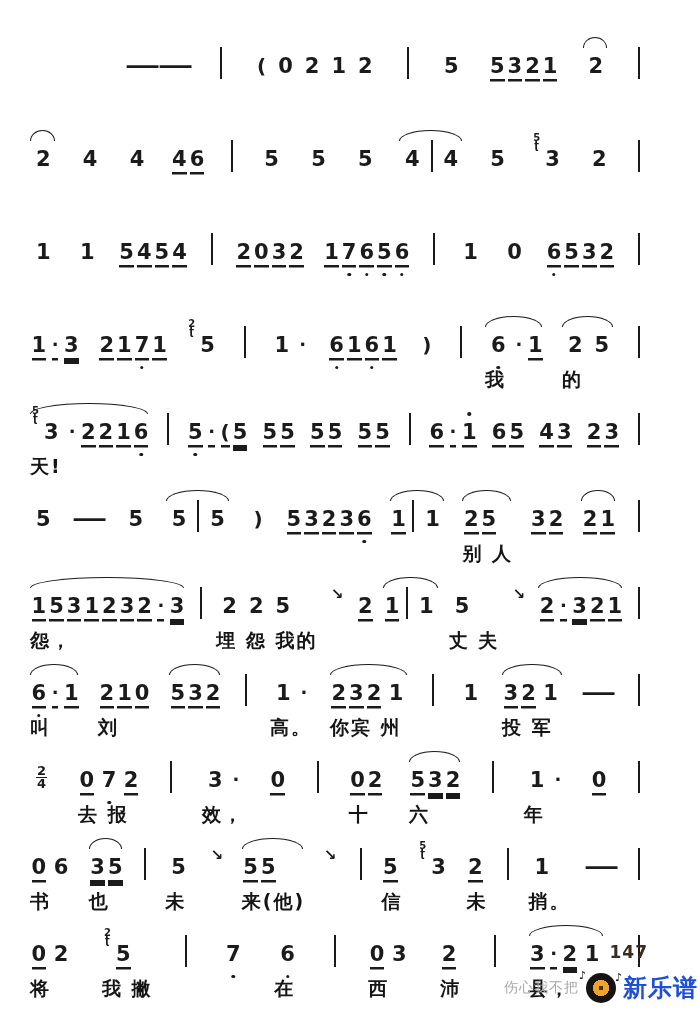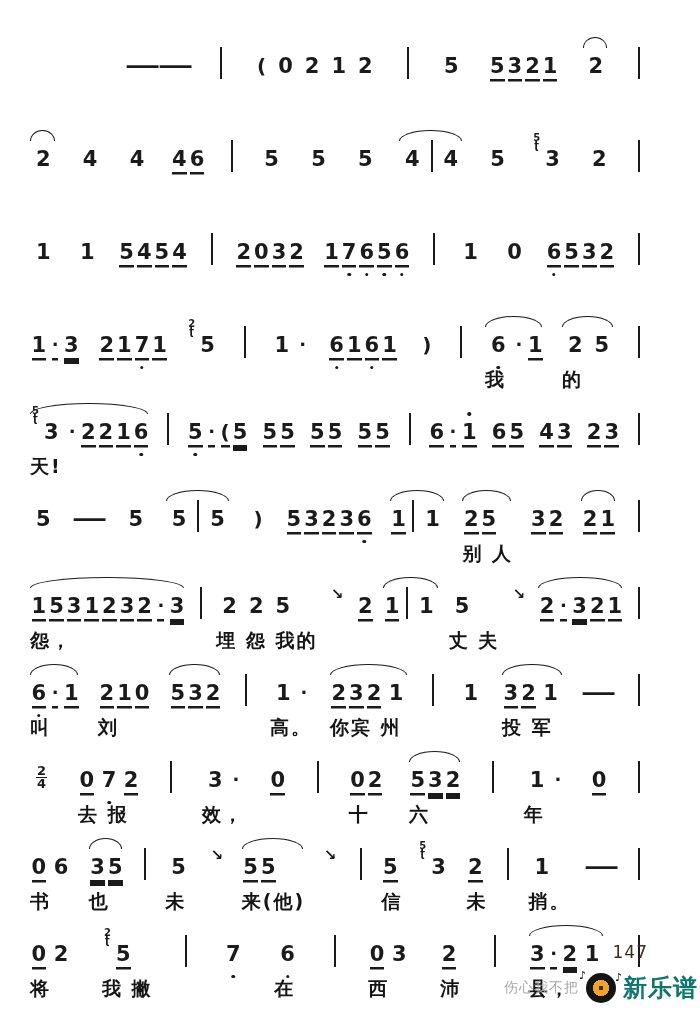--- a/index.html
+++ b/index.html
@@ -57,38 +57,38 @@
   .tok.hasgr{margin-left:14px;}
   .ts{display:inline-flex;flex-direction:column;align-items:center;
       font-size:13px;line-height:12px;font-weight:bold;margin:0 6px;align-self:center;}
   .ts b{border-bottom:1.5px solid #1b1b1b;padding:0 1px;}
   .lyr{
     height:28px;margin-top:9px;font-size:19px;font-weight:bold;
     white-space:nowrap;letter-spacing:2px;color:#151515;
   }
   .footer-pagenum{
     position:absolute;right:52px;bottom:50px;
-    font-size:17px;font-weight:normal;color:#3b2b1e;letter-spacing:1px;
+    font-size:17px;font-weight:bold;color:#3b2b1e;letter-spacing:1px;
   }
   .brand-row{
     position:absolute;right:2px;bottom:8px;display:flex;align-items:center;gap:7px;
   }
   .watermark{font-size:14px;color:#a8a8a8;letter-spacing:1px;}
   .record-icon{
     position:relative;width:30px;height:30px;border-radius:50%;
     background:radial-gradient(circle at 50% 50%,
       #4a3000 0 2.5px, #f0a32a 2.5px 8px, #141414 8px 15px, #141414 100%);
     flex:0 0 auto;
   }
   .record-icon .n1,.record-icon .n2{
     position:absolute;font-size:11px;color:#141414;font-weight:bold;
   }
   .record-icon .n1{left:-7px;top:-4px;}
   .record-icon .n2{right:-6px;top:-2px;}
-  .brand-name{font-size:24px;font-weight:bold;color:#0f766e;letter-spacing:1px;}
+  .brand-name{font-size:24px;font-weight:bold;color:#1d4ed8;letter-spacing:1px;}
 </style>
 </head>
 <body>
 
 <div class="page">
   <div id="score">
       <div class="line no-lyr">
         <span class="indent" style="width: 72px;"></span>
         <span class="grp">
           <span class="notes">

